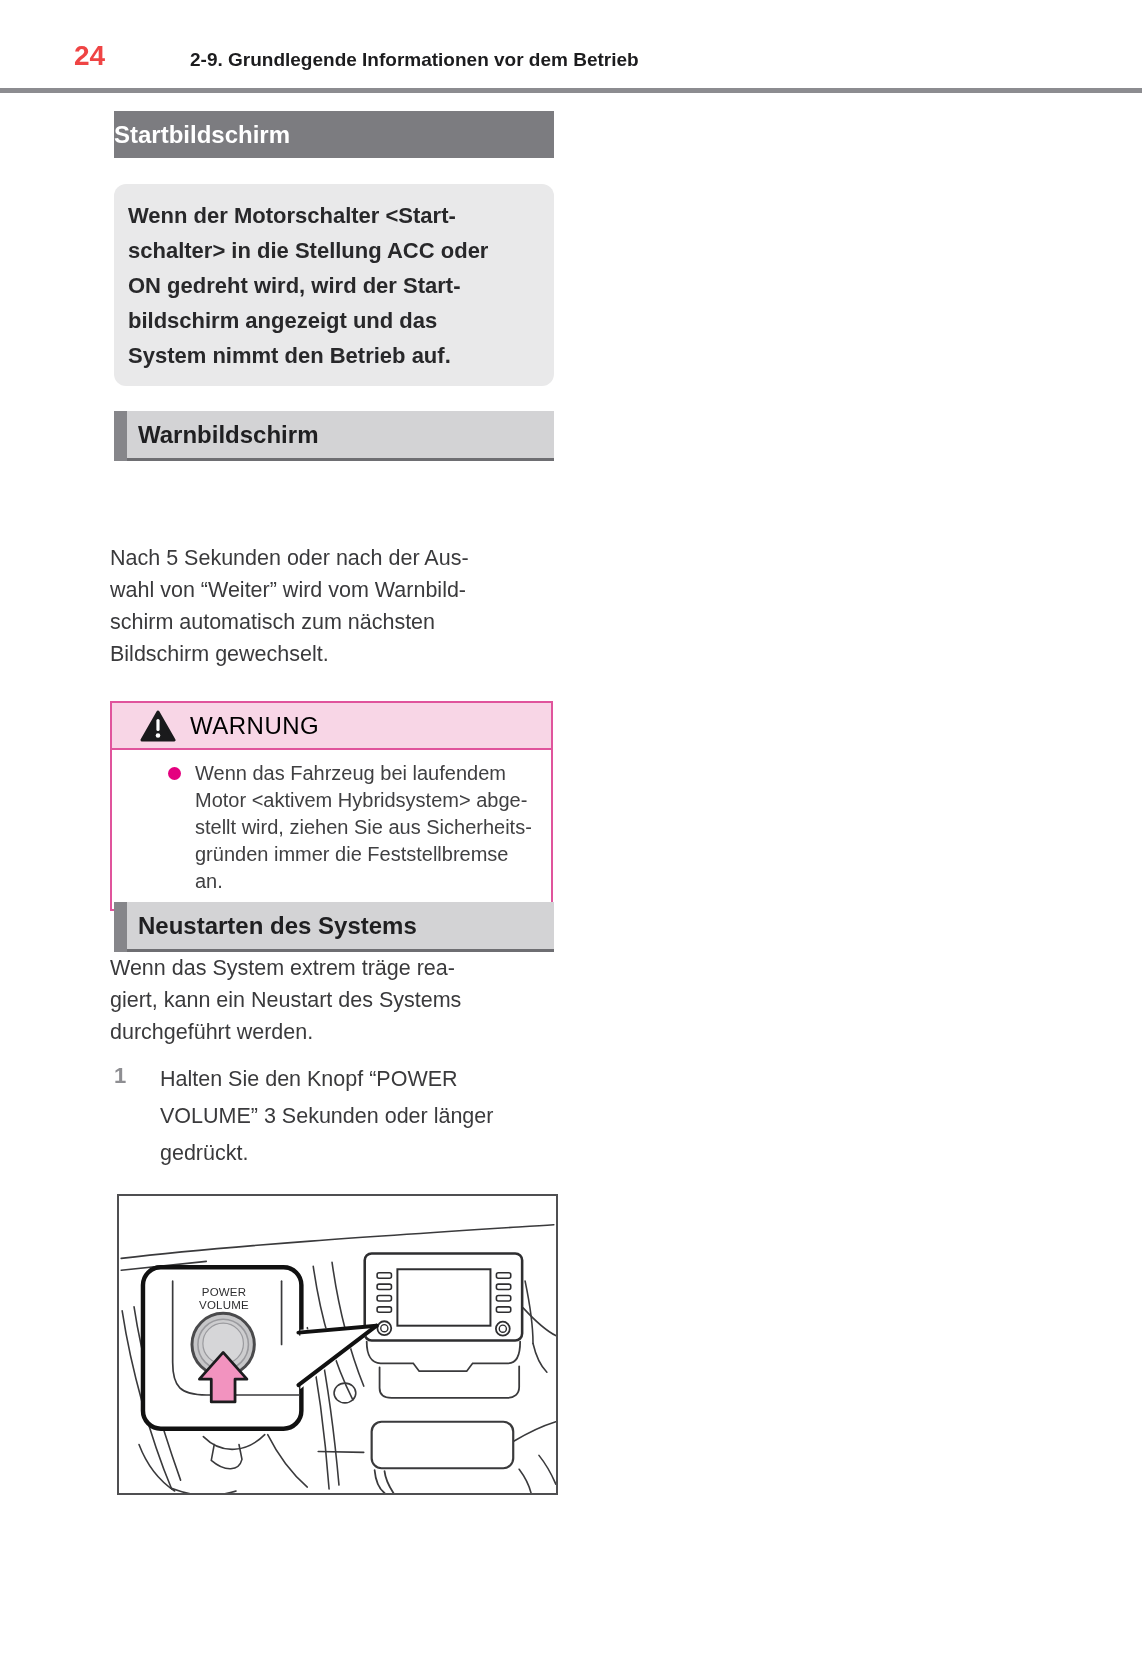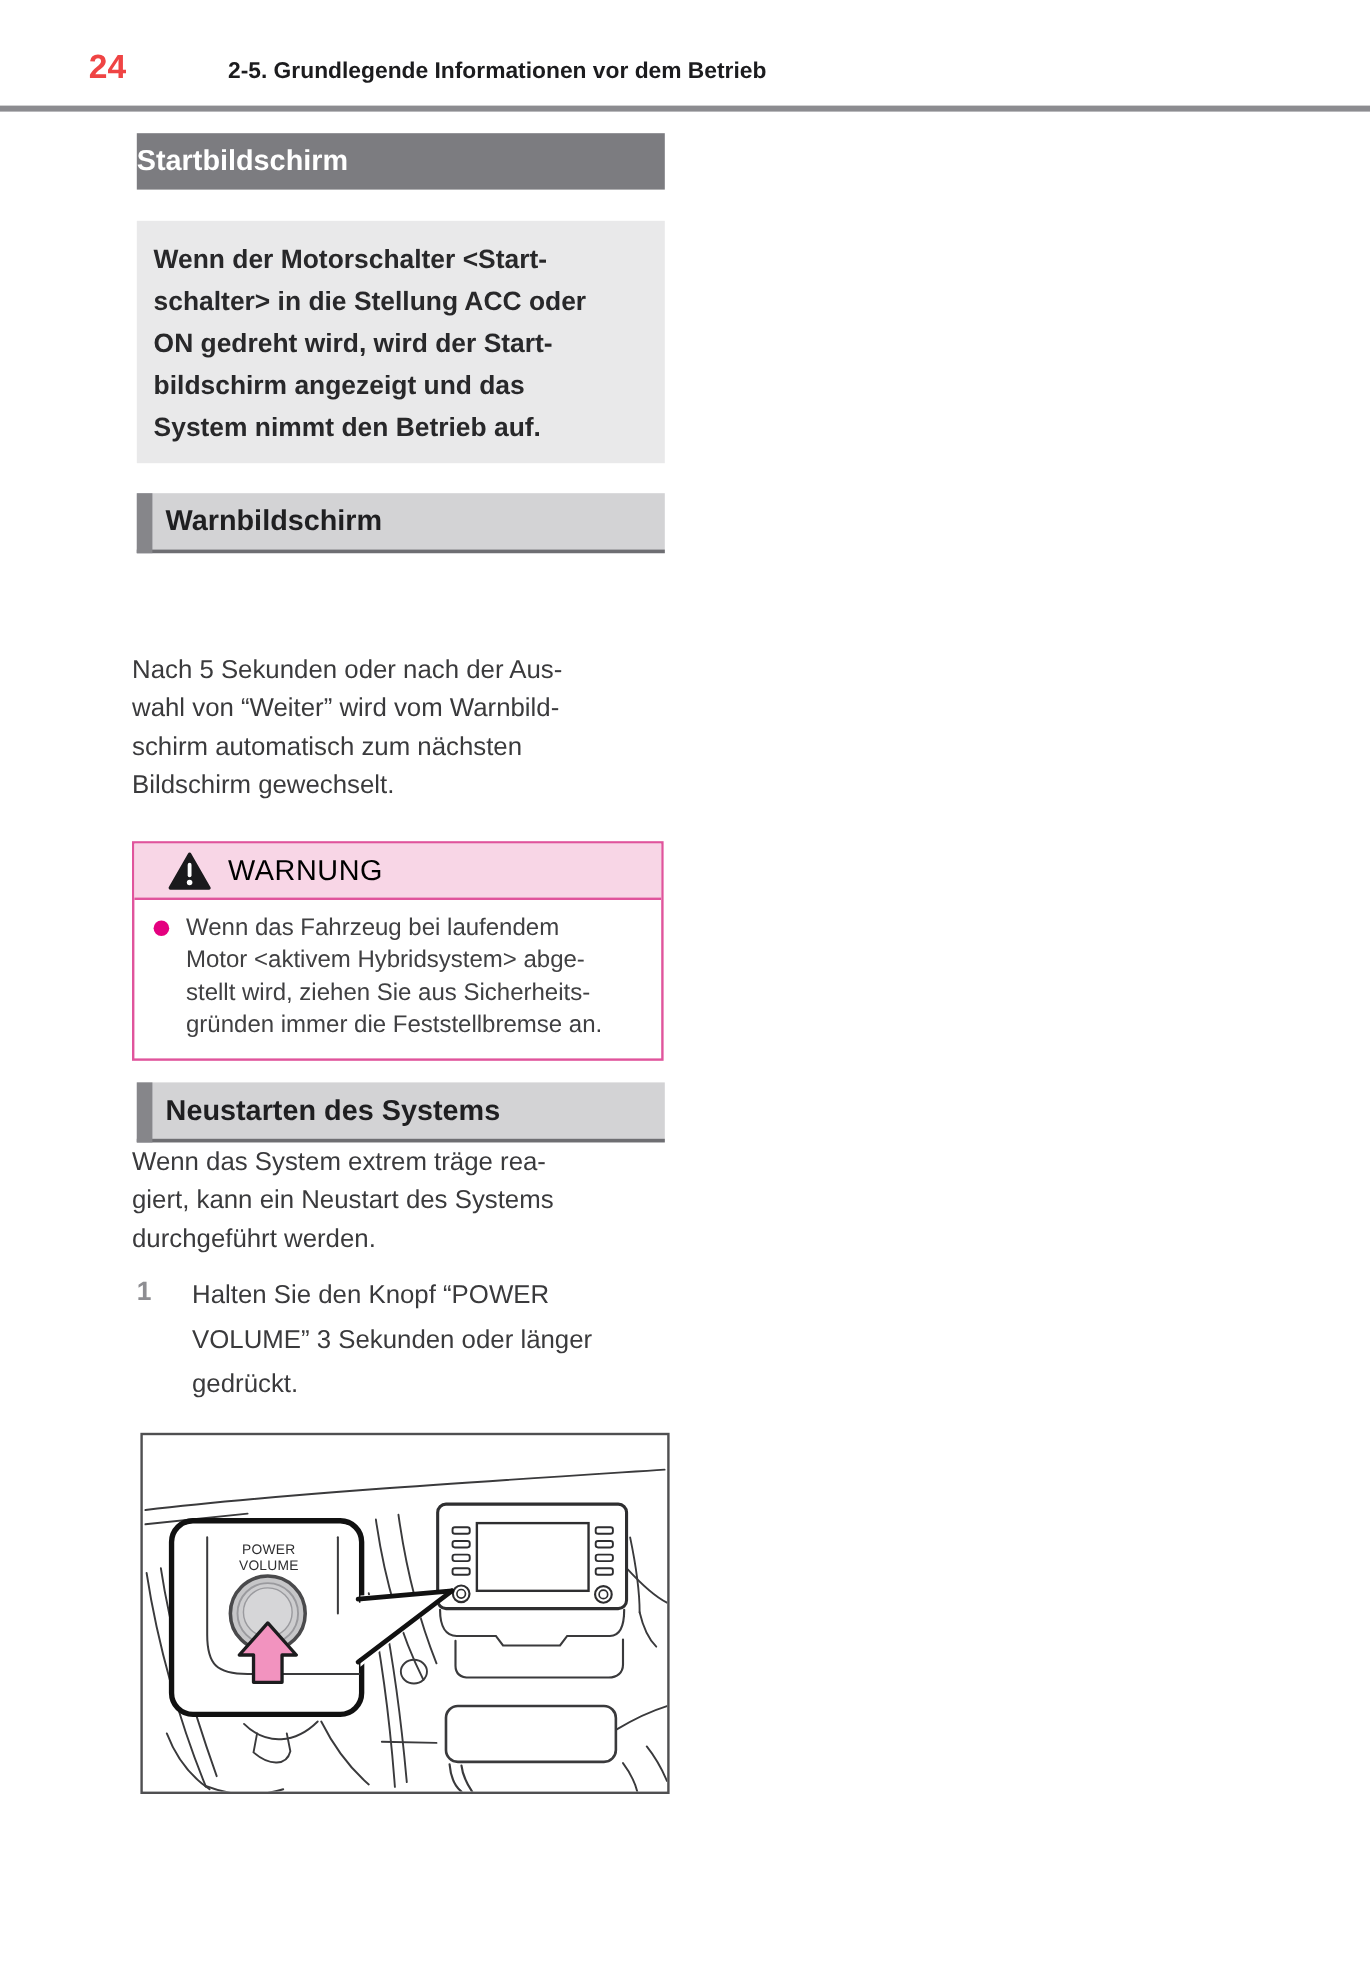--- a/index.html
+++ b/index.html
@@ -1,20 +1,20 @@
 <!DOCTYPE html>
 <html><head>
 <meta charset="utf-8">
 <style>
   html,body { margin:0; padding:0; background:#ffffff; }
   .page {
     position:relative; width:1142px; height:1654px; background:#ffffff;
     font-family:"Liberation Sans", sans-serif; color:#3a3a3c; overflow:hidden;
   }
-  .prewrap { white-space:pre-line; }
+  .prewrap { white-space:pre-line;border-radius:12px; }
 
   .page-number { position:absolute; left:74px; top:40px; font-size:28px; font-weight:bold; color:#ef4444; }
   .page-header { position:absolute; left:190px; top:49px; font-size:19px; font-weight:bold; color:#1c1c1e; }
   .header-rule { position:absolute; left:0; top:88px; width:1142px; height:5px; background:#8c8c90; }
 
   .start-title-box {
     position:absolute; left:114px; top:111px; width:440px; height:47px;
     background:#7c7c80; color:#ffffff; font-size:24px; font-weight:bold;
     line-height:47px; padding-left:0; box-sizing:border-box;
   }
@@ -40,21 +40,21 @@
 
   .warning-box {
     position:absolute; left:110px; top:701px; width:443px; box-sizing:border-box;
     border:2px solid #e0549c; background:#ffffff;
   }
   .warning-head {
     position:relative; height:45px; background:#f8d6e6; border-bottom:2px solid #e0549c;
   }
   .warning-tri { position:absolute; left:28px; top:7px; width:36px; height:32px; }
   .warning-title { position:absolute; left:78px; top:0; line-height:45px; font-size:24px; font-weight:normal; color:#000000; letter-spacing:0.5px; }
-  .warning-body { padding:10px 12px 14px 16px; }
+  .warning-body { padding:10px 12px 14px 16px;margin-left:40px; }
   .warning-item { position:relative; padding-left:27px; font-size:20px; line-height:27px; color:#404042; }
   .warning-item .bullet { position:absolute; left:0; top:7px; width:13px; height:13px; border-radius:50%; background:#e4007f; }
 
   .step-row { position:absolute; left:114px; top:1061px; width:460px; }
   .step-num { position:absolute; left:0; top:2px; font-size:22px; font-weight:bold; color:#8e8e92; }
   .step-text { position:absolute; left:46px; top:0; width:420px; font-size:21.5px; line-height:37px; color:#3a3a3c; }
 
   .figure {
     position:absolute; left:117px; top:1194px; width:441px; height:301px;
     border:2.5px solid #4f4f51; box-sizing:border-box; background:#ffffff;
@@ -64,21 +64,21 @@
     position:absolute; left:66px; top:90px; width:78px; text-align:center;
     font-size:11.5px; line-height:13px; color:#2e2e30; letter-spacing:0.2px;
   }
 </style>
 </head>
 <body>
 
 <div class="page">
 
   <div class="page-number">24</div>
-  <div class="page-header">2-5. Grundlegende Informationen vor dem Betrieb</div>
+  <div class="page-header">2-9. Grundlegende Informationen vor dem Betrieb</div>
   <div class="header-rule"></div>
 
   <div class="start-title-box">Startbildschirm</div>
 
   <div class="note-box prewrap">Wenn der Motorschalter &lt;Start-
 schalter&gt; in die Stellung ACC oder
 ON gedreht wird, wird der Start-
 bildschirm angezeigt und das
 System nimmt den Betrieb auf.</div>
 

